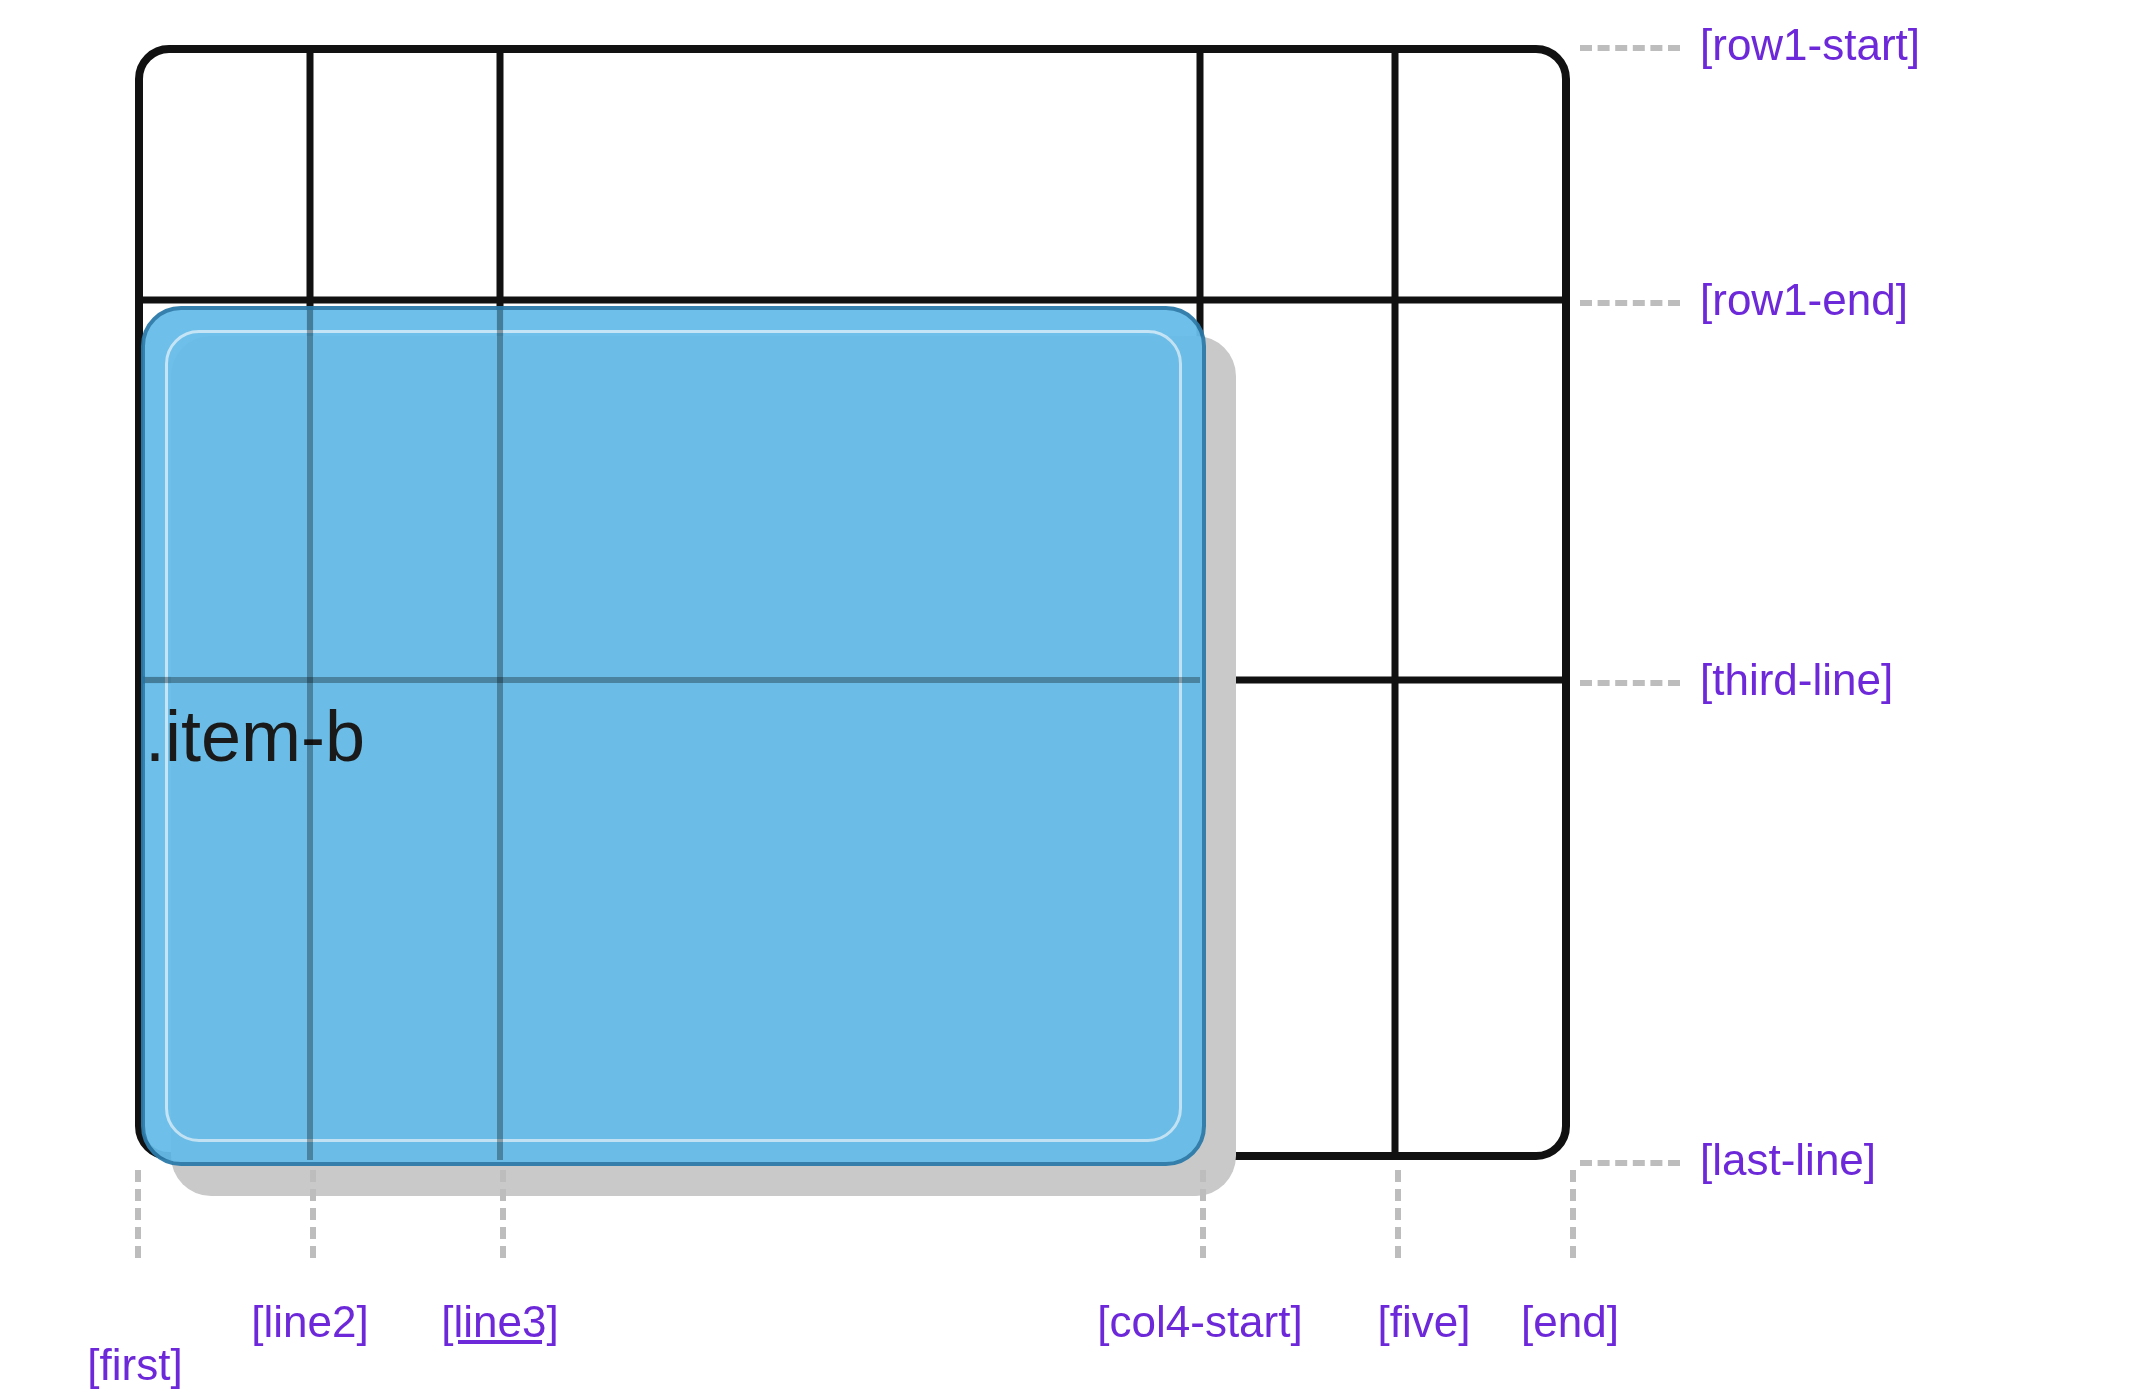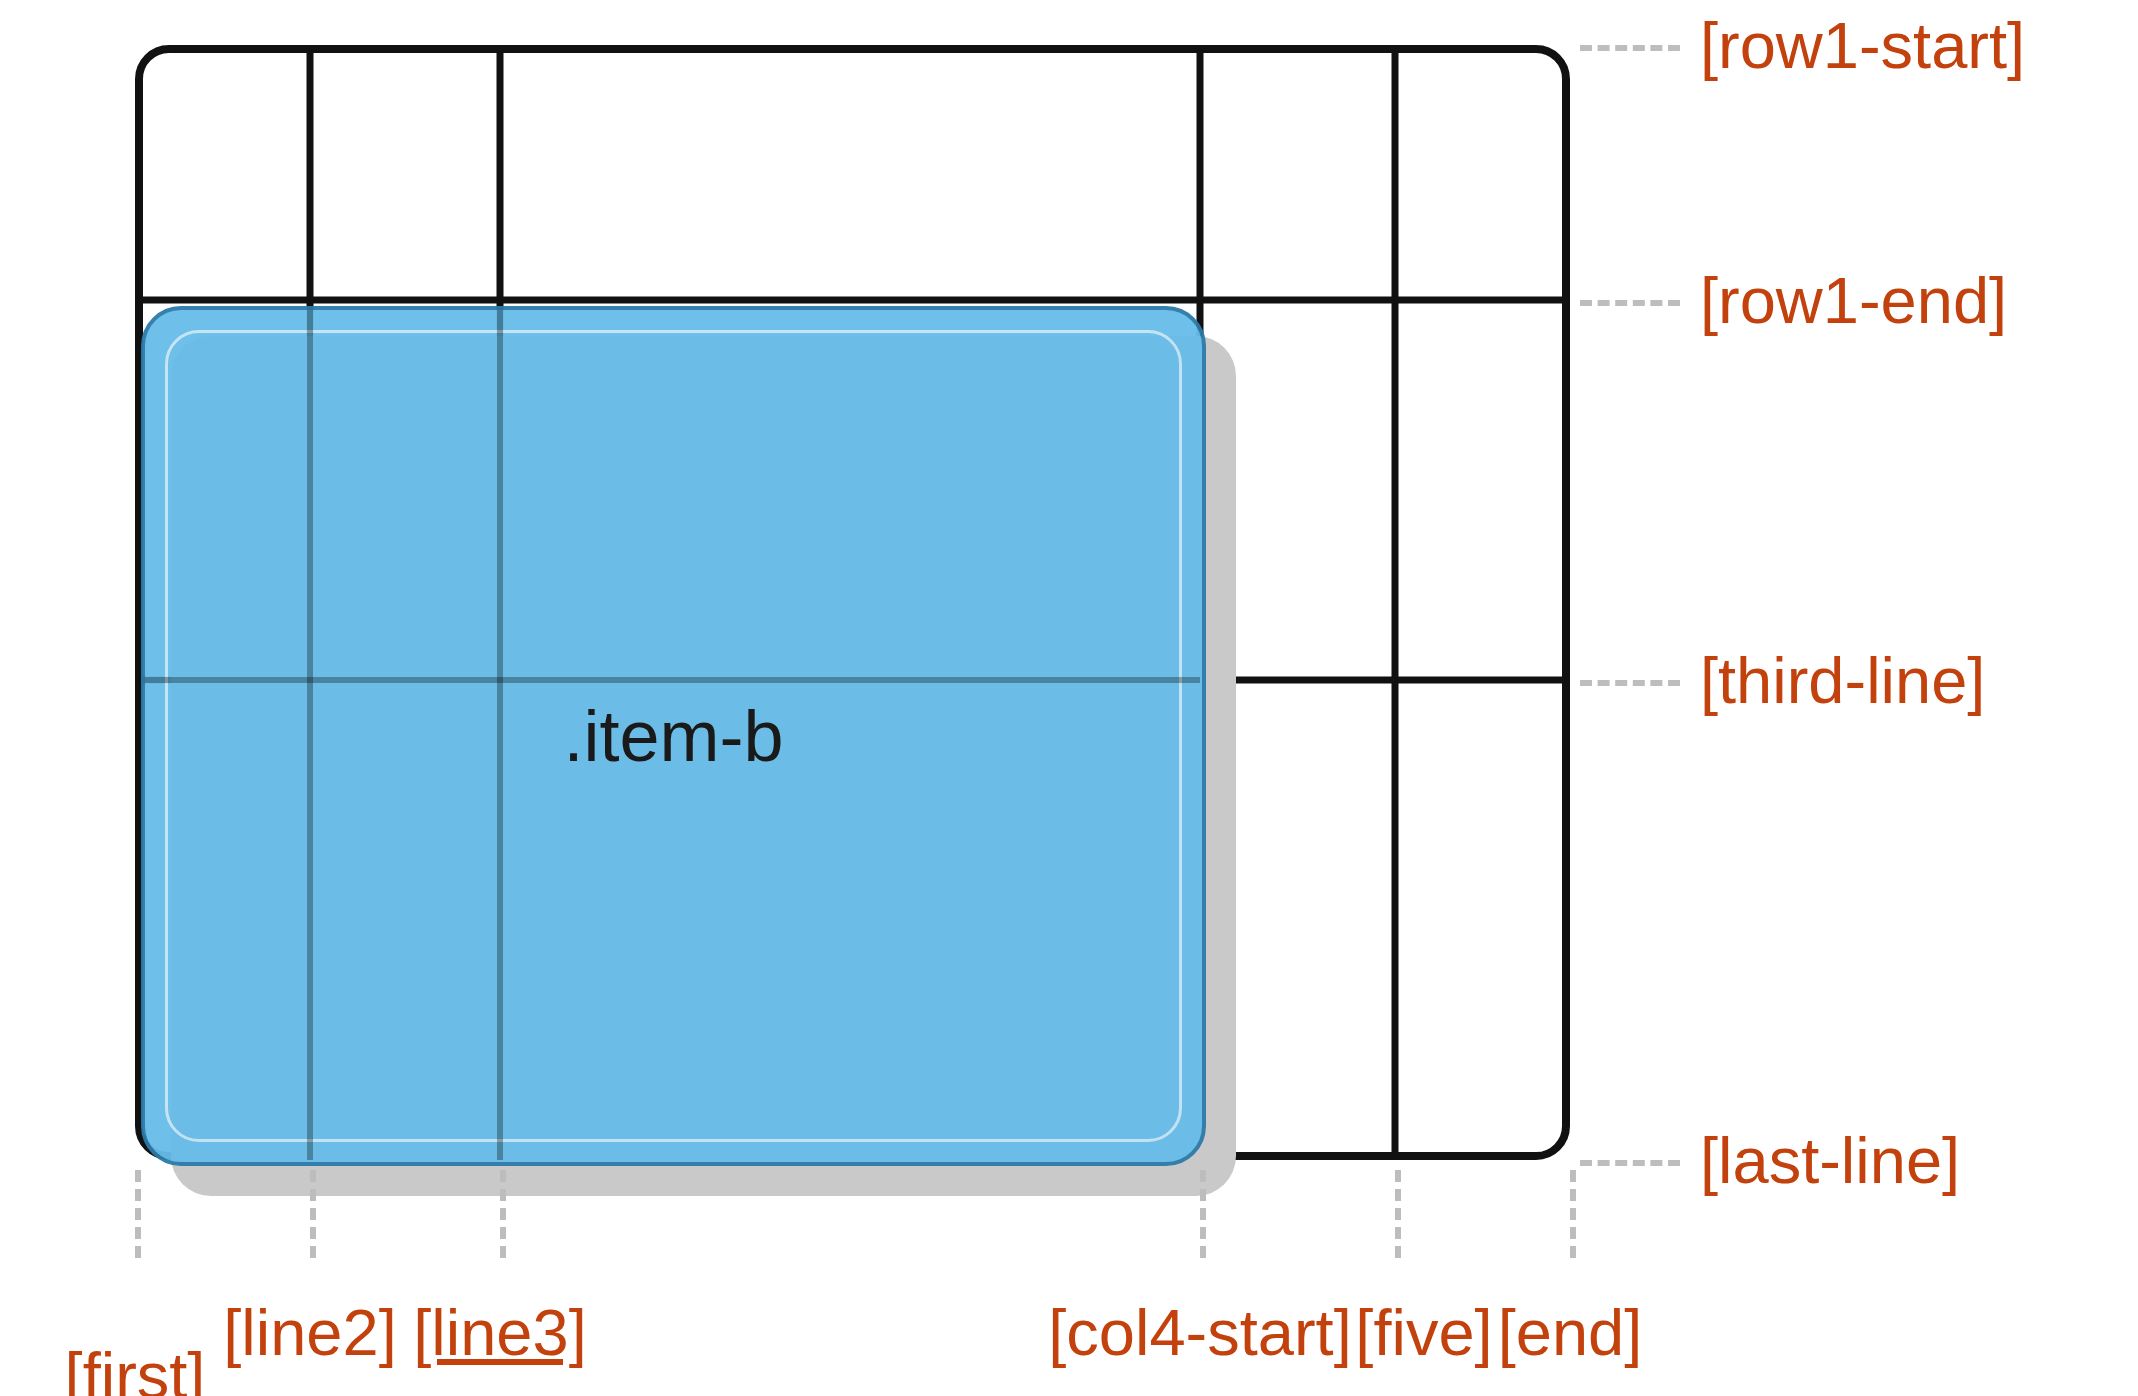--- a/index.html
+++ b/index.html
@@ -11,22 +11,22 @@
     background: #ffffff;
     font-family: "Comic Sans MS", "Segoe Script", "Bradley Hand", cursive, sans-serif;
   }
   .stage {
     position: relative;
     width: 2138px;
     height: 1396px;
   }
   .label {
     position: absolute;
-    font-size: 65px;
-    color: #c2410c;
+    font-size: 44px;
+    color: #6d28d9;
     white-space: nowrap;
     line-height: 1;
   }
   .row-label {
     transform: translateY(-50%);
   }
   .col-label {
     transform: translateX(-50%);
   }
   .row-dash {
@@ -60,21 +60,20 @@
     background: #c9c9c9;
     border-radius: 40px;
   }
   .item-b {
     position: absolute;
     background: #67bce8;
     border: 4px solid #2b7aa9;
     border-radius: 40px;
     display: flex;
     align-items: center;
-    justify-content: center;
     opacity: 0.95;
   }
   .item-b-inner {
     position: absolute;
     left: 20px; top: 20px; right: 20px; bottom: 20px;
     border-radius: 34px;
     border: 3px solid rgba(255,255,255,0.6);
   }
   .item-b-label {
     font-size: 72px;

